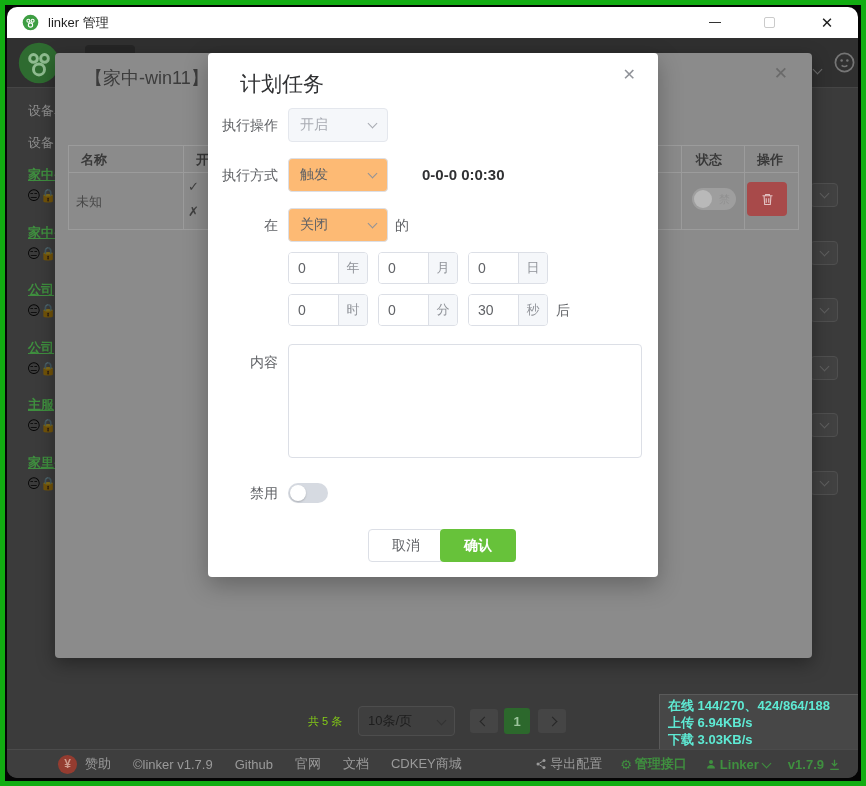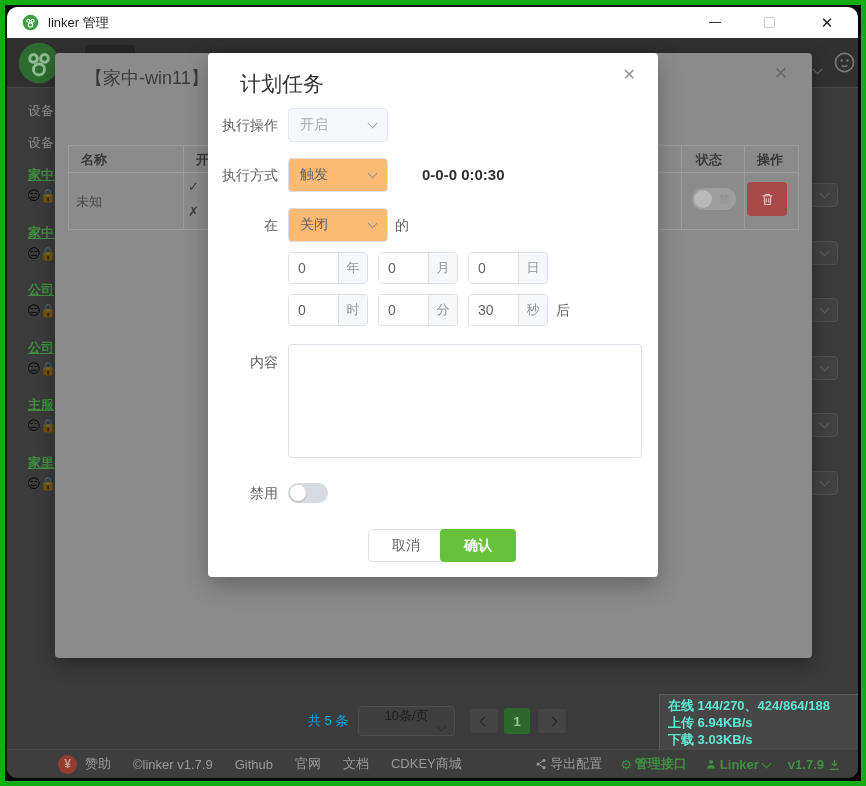--- a/index.html
+++ b/index.html
@@ -30,24 +30,24 @@
   .chev-left { transform:rotate(135deg); } .chev-right { transform:rotate(-45deg); }
   .flabel-main { position:absolute; left:21px; font-size:13px; color:#8f8f8f; white-space:nowrap; }
   .devname { position:absolute; left:21px; font-size:13px; font-weight:bold; color:#3f8f3f;
              text-decoration:underline; white-space:nowrap; }
   .devicons { position:absolute; left:20px; font-size:13px; filter:brightness(.5); white-space:nowrap; }
   .rowchev { position:absolute; left:803px; width:28px; height:24px; background:#414141;
              border:1px solid #4f4f4f; border-radius:4px; color:#5e5e5e;
              display:flex; align-items:center; justify-content:center; }
   .rowchev .chev { margin-top:-3px; }
 
-  .pg-total { position:absolute; left:301px; top:668px; height:30px; line-height:30px; font-size:13px; color:#0ea5e9; }
+  .pg-total { position:absolute; left:301px; top:668px; height:30px; line-height:30px; font-size:11px; color:#84cc16; }
   .pg-sel { position:absolute; left:351px; top:668px; width:97px; height:30px; background:#3f3f3f;
             border:1px solid #4d4d4d; border-radius:4px; display:flex; align-items:center;
-            padding:0 9px; font-size:13px; color:#1e1e1e;flex-direction:column; }
+            padding:0 9px; font-size:13px; color:#1e1e1e; }
   .pg-sel .chev { margin-left:auto; margin-top:-2px; color:#333; }
   .pg-btn { position:absolute; top:671px; width:28px; height:24px; background:#454545; border-radius:3px;
             color:#262626; display:flex; align-items:center; justify-content:center; }
   .pg-prev { left:463px; } .pg-next { left:531px; }
   .pg-cur { position:absolute; left:497px; top:670px; width:26px; height:26px; background:#2c682c;
             border-radius:3px; color:#9cc49c; font-size:13px; font-weight:bold;
             display:flex; align-items:center; justify-content:center; }
 
   .statusbox { position:absolute; left:652px; top:656px; width:200px; height:56px; background:#474747;
                border:1px solid #5a5a5a; padding:2px 8px; }

